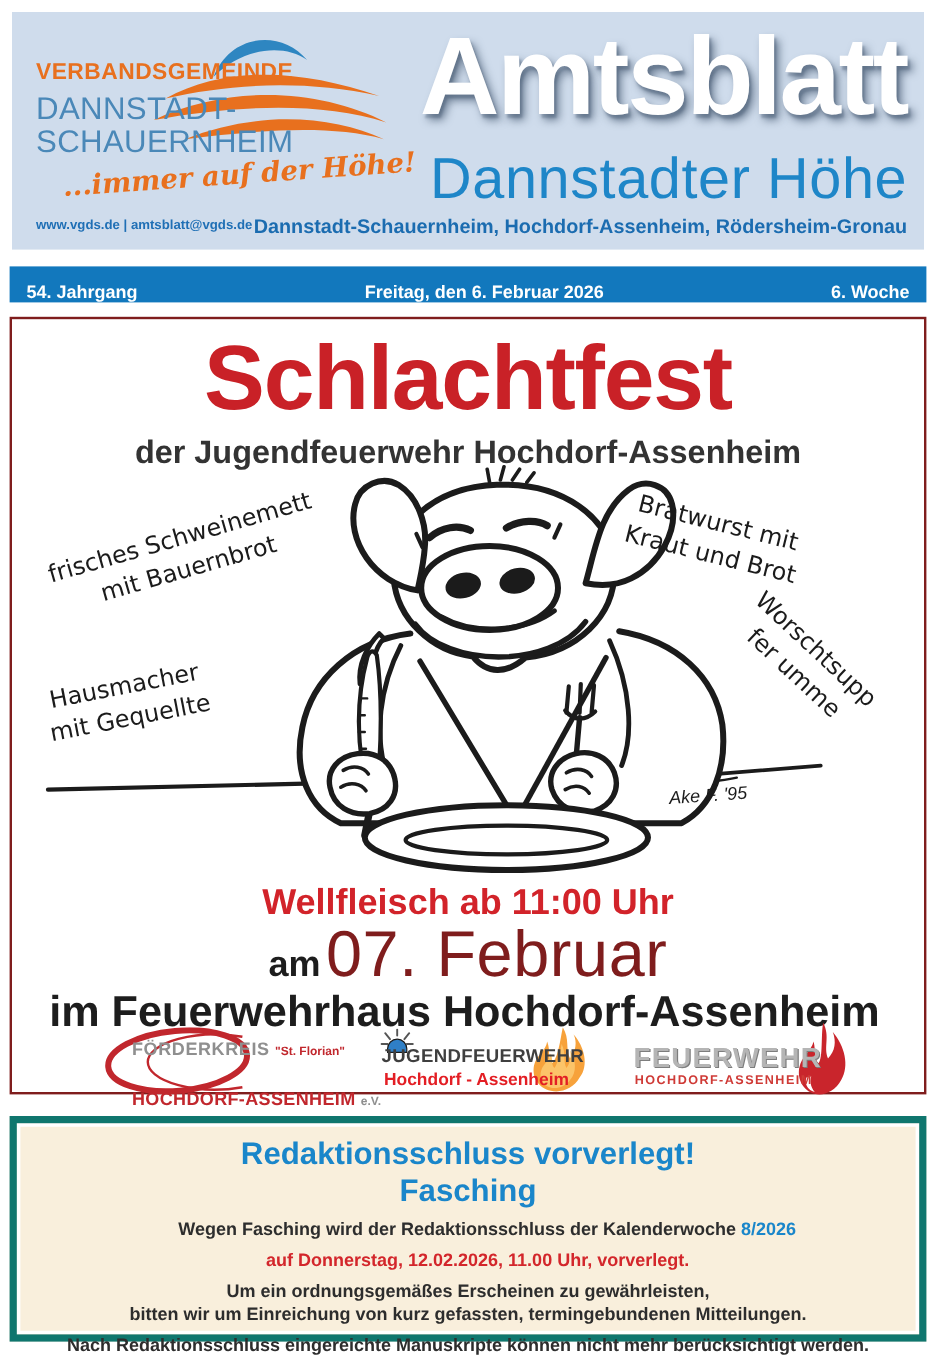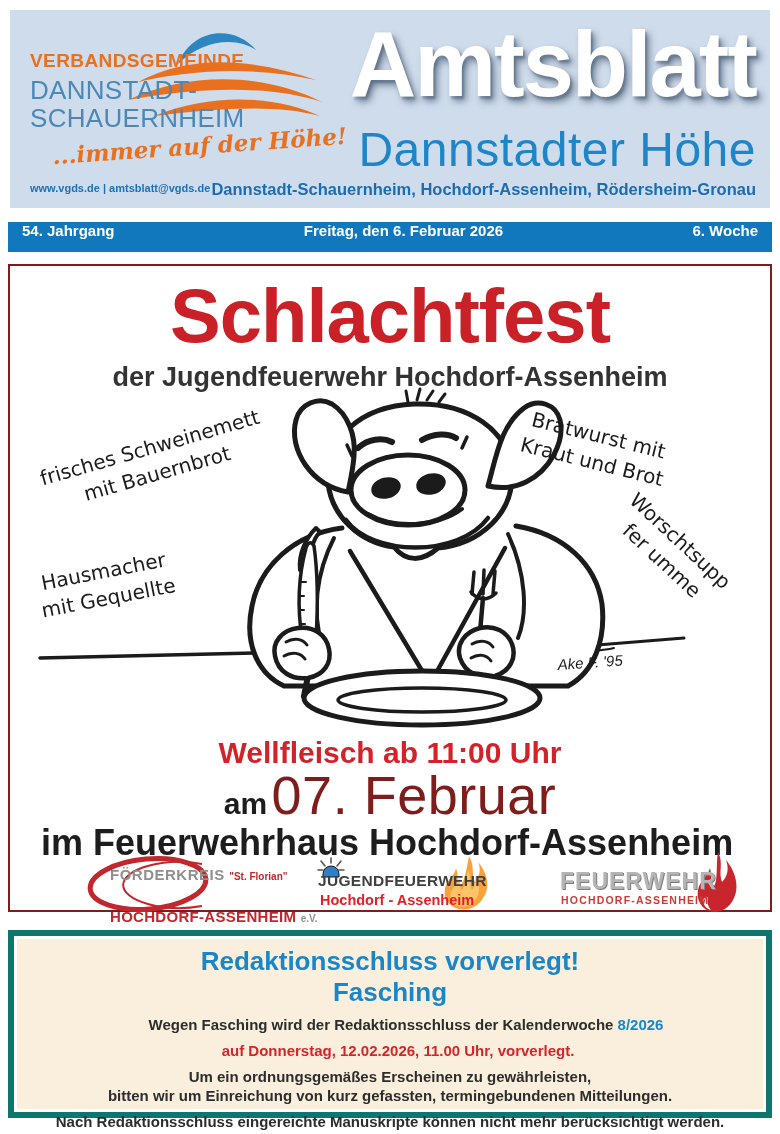--- a/index.html
+++ b/index.html
@@ -22,21 +22,21 @@
   .mast-title {
     position:absolute; right:14px; top:2px; color:#fff; font-weight:bold; font-size:92px; letter-spacing:-2px;
     text-shadow:4px 5px 7px rgba(60,80,105,.65), 2px 3px 2px rgba(60,80,105,.35);
   }
   .mast-sub { position:absolute; right:14px; top:112px; color:#1e86c8; font-size:48px; letter-spacing:.5px; }
   .mast-munis { position:absolute; right:14px; top:170px; color:#1b6cb0; font-weight:bold; font-size:16.5px; }
   
   .issue-bar {
     position:absolute; left:8px; top:222px; width:764px; height:30px;
     background:#1278bd; color:#fff; font-weight:bold; font-size:15px;
-    display:flex; align-items:flex-start; justify-content:space-between; padding:0 14px;
+    display:flex; align-items:flex-end; justify-content:space-between; padding:0 14px;
   }
   
   .poster {
     position:absolute; left:8px; top:264px; width:764px; height:648px;
     border:2px solid #7f1d1d; background:#fff;
   }
   .poster-title { position:absolute; left:0; top:6px; width:100%; text-align:center; color:#c92127; font-weight:bold; font-size:76px; letter-spacing:-1px; }
   .poster-sub { position:absolute; left:0; top:96px; width:100%; text-align:center; color:#333; font-weight:600; font-size:27px; }
   .pig-svg { position:absolute; left:0; top:120px; }
   .food-label { position:absolute; font-family:"DejaVu Sans", sans-serif; font-size:20px; color:#1b1b1b; text-align:center; line-height:1.35; white-space:nowrap; }
@@ -60,21 +60,21 @@
   .fk-red  { color:#c1272d; font-weight:bold; font-size:15px; letter-spacing:.3px; }
   .fk-ev   { color:#8f8f8f; font-weight:bold; font-size:10px; }
   
   .logo-jf { position:absolute; left:300px; top:0; width:185px; height:56px; }
   .logo-jf svg { position:absolute; }
   .jf-flame { right:0; top:0; }
   .jf-siren { left:6px; top:0; }
   .jf-l1 { position:absolute; left:8px; top:16px; color:#3f3f3f; font-weight:bold; font-size:15.5px; letter-spacing:.3px; white-space:nowrap; }
   .jf-l2 { position:absolute; left:10px; top:36px; color:#e31e24; font-weight:bold; font-size:14.5px; white-space:nowrap; }
   
-  .logo-fw { position:absolute; left:544px; top:0; width:190px; height:56px;text-align:center; }
+  .logo-fw { position:absolute; left:512px; top:0; width:190px; height:56px;text-align:center; }
   .logo-fw svg { position:absolute; right:2px; top:-4px; }
   .fw-l1 { position:absolute; left:6px; top:12px; color:#b5b5b5; font-weight:bold; font-size:23px; letter-spacing:1px; text-shadow:1px 1px 0 #7d7d7d; white-space:nowrap; }
   .fw-l2 { position:absolute; left:7px; top:38px; color:#cf3a36; font-weight:bold; font-size:10.5px; letter-spacing:1.2px; white-space:nowrap; }
   
   .notice {
     position:absolute; left:8px; top:930px; width:764px; height:188px;
     background:#f9efdc; border:6px solid #0f766e;
     box-shadow:inset 0 0 0 3px #ffffff;
     text-align:center; padding-top:10px;
   }

